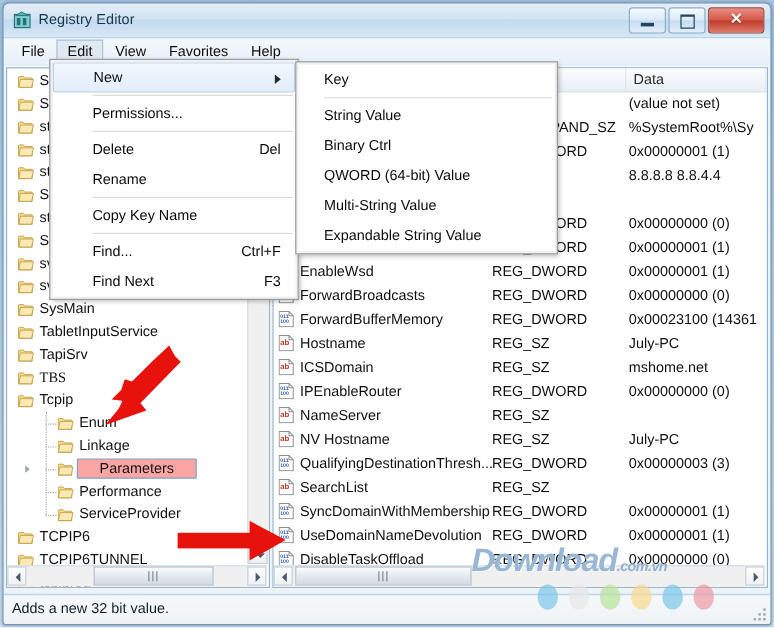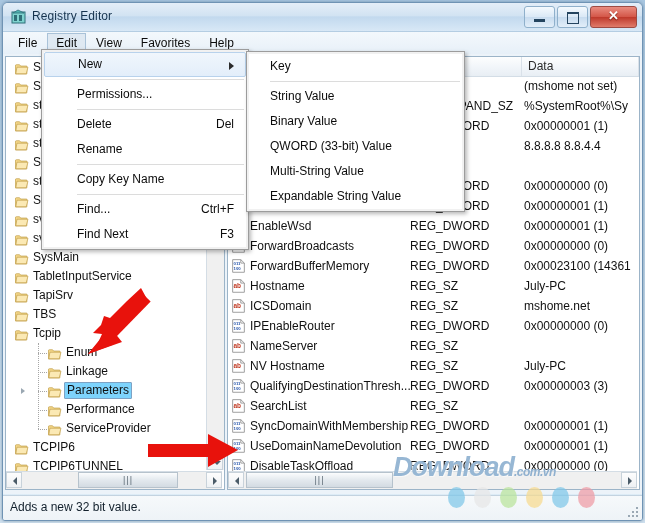--- a/index.html
+++ b/index.html
@@ -169,23 +169,23 @@
     width: 14px; height: 12px;
   }
   .tree-label {
     position: absolute;
     top: 1px;
     font-size: 12px;
     color: #111111;
     line-height: 17px;
   }
   .tree-row.selected .tree-label {
-    background: #7dd3fc;
+    background: #fca5a5;
     border: 1px solid #7da2c4;
-    padding: 0 2px;
+    padding: 0 18px;
     margin-left: -2px;
     border-radius: 1px;
     line-height: 15px;
   }
   .guide-v {
     position: absolute;
     width: 0;
     border-left: 1px dotted #a6a6a6;
   }
   .guide-h {
@@ -499,21 +499,21 @@
                 </svg></span>
               <span class="tree-label" style="left: 27px;">TabletInputService</span>
             </div>
             <div class="tree-row" style="top: 229px; width: 201px;">
               <span class="folder" style="left: 9px;"><svg viewBox="0 0 16 14">
                   <path d="M0.5 2.5 L0.5 12.5 L13.5 12.5 L13.5 3.5 L6.5 3.5 L5.2 2.0 L1.5 2.0 Z" fill="#f6d98a" stroke="#c6a451" stroke-width="0.9"></path>
                   <path d="M2.2 4.8 L14.8 4.8 L12.9 12.3 L0.9 12.3 Z" fill="#fbe9b4" stroke="#c6a451" stroke-width="0.9"></path>
                 </svg></span>
               <span class="tree-label" style="left: 27px;">TapiSrv</span>
             </div>
-            <div class="tree-row" style="top: 248px; width: 171px;">
+            <div class="tree-row" style="top: 248px; width: 171px; font-family: Liberation Serif, serif;">
               <span class="folder" style="left: 9px;"><svg viewBox="0 0 16 14">
                   <path d="M0.5 2.5 L0.5 12.5 L13.5 12.5 L13.5 3.5 L6.5 3.5 L5.2 2.0 L1.5 2.0 Z" fill="#f6d98a" stroke="#c6a451" stroke-width="0.9"></path>
                   <path d="M2.2 4.8 L14.8 4.8 L12.9 12.3 L0.9 12.3 Z" fill="#fbe9b4" stroke="#c6a451" stroke-width="0.9"></path>
                 </svg></span>
               <span class="tree-label" style="left: 27px;">TBS</span>
             </div>
             <div class="tree-row" style="top: 267px; width: 201px;">
               <span class="folder" style="left: 9px;"><svg viewBox="0 0 16 14">
                   <path d="M0.5 2.5 L0.5 12.5 L13.5 12.5 L13.5 3.5 L6.5 3.5 L5.2 2.0 L1.5 2.0 Z" fill="#f6d98a" stroke="#c6a451" stroke-width="0.9"></path>
                   <path d="M2.2 4.8 L14.8 4.8 L12.9 12.3 L0.9 12.3 Z" fill="#fbe9b4" stroke="#c6a451" stroke-width="0.9"></path>
@@ -616,21 +616,21 @@
           </div>
         <div id="vlist" style="position:absolute; left:0; top:19px; right:0;">
             <div class="vrow" style="top: 0px;">
               <span class="vicon"><svg viewBox="0 0 14 15">
                   <path d="M0.7 0.7 L9.5 0.7 L13.3 4.4 L13.3 14.3 L0.7 14.3 Z" fill="#ffffff" stroke="#8d8d8d" stroke-width="0.9"></path>
                   <path d="M9.5 0.7 L9.5 4.4 L13.3 4.4" fill="none" stroke="#8d8d8d" stroke-width="0.9"></path>
                   <text x="1.6" y="9.3" font-family="Liberation Sans, sans-serif" font-size="7" font-weight="bold" fill="#c13a22">ab</text>
                 </svg></span>
               <span class="vname">(Default)</span>
               <span class="vtype">REG_SZ</span>
-              <span class="vdata">(mshome not set)</span>
+              <span class="vdata">(value not set)</span>
             </div>
             <div class="vrow" style="top: 20px;">
               <span class="vicon"><svg viewBox="0 0 14 15">
                   <path d="M0.7 0.7 L9.5 0.7 L13.3 4.4 L13.3 14.3 L0.7 14.3 Z" fill="#ffffff" stroke="#8d8d8d" stroke-width="0.9"></path>
                   <path d="M9.5 0.7 L9.5 4.4 L13.3 4.4" fill="none" stroke="#8d8d8d" stroke-width="0.9"></path>
                   <text x="1.6" y="9.3" font-family="Liberation Sans, sans-serif" font-size="7" font-weight="bold" fill="#c13a22">ab</text>
                 </svg></span>
               <span class="vname">DataBasePath</span>
               <span class="vtype">REG_EXPAND_SZ</span>
               <span class="vdata">%SystemRoot%\Sy</span>
@@ -892,22 +892,22 @@
           <div class="menu-item"><span>Find...</span><span class="accel">Ctrl+F</span></div>
           <div class="menu-item"><span>Find Next</span><span class="accel">F3</span></div>
         </div>
     </div>
 
     <div class="menu" id="new-menu">
       <div class="menu-inner" id="new-menu-inner">
           <div class="menu-item"><span>Key</span></div>
           <div class="menu-sep"></div>
           <div class="menu-item"><span>String Value</span></div>
-          <div class="menu-item"><span>Binary Value</span></div>
-          <div class="menu-item"><span>QWORD (33-bit) Value</span></div>
+          <div class="menu-item"><span>Binary Ctrl</span></div>
+          <div class="menu-item"><span>QWORD (64-bit) Value</span></div>
           <div class="menu-item"><span>Multi-String Value</span></div>
           <div class="menu-item"><span>Expandable String Value</span></div>
         </div>
     </div>
 
   </div>
 
   <div class="watermark">
     <span class="wm-main">Download</span><span class="wm-sub">.com.vn</span>
   </div>

